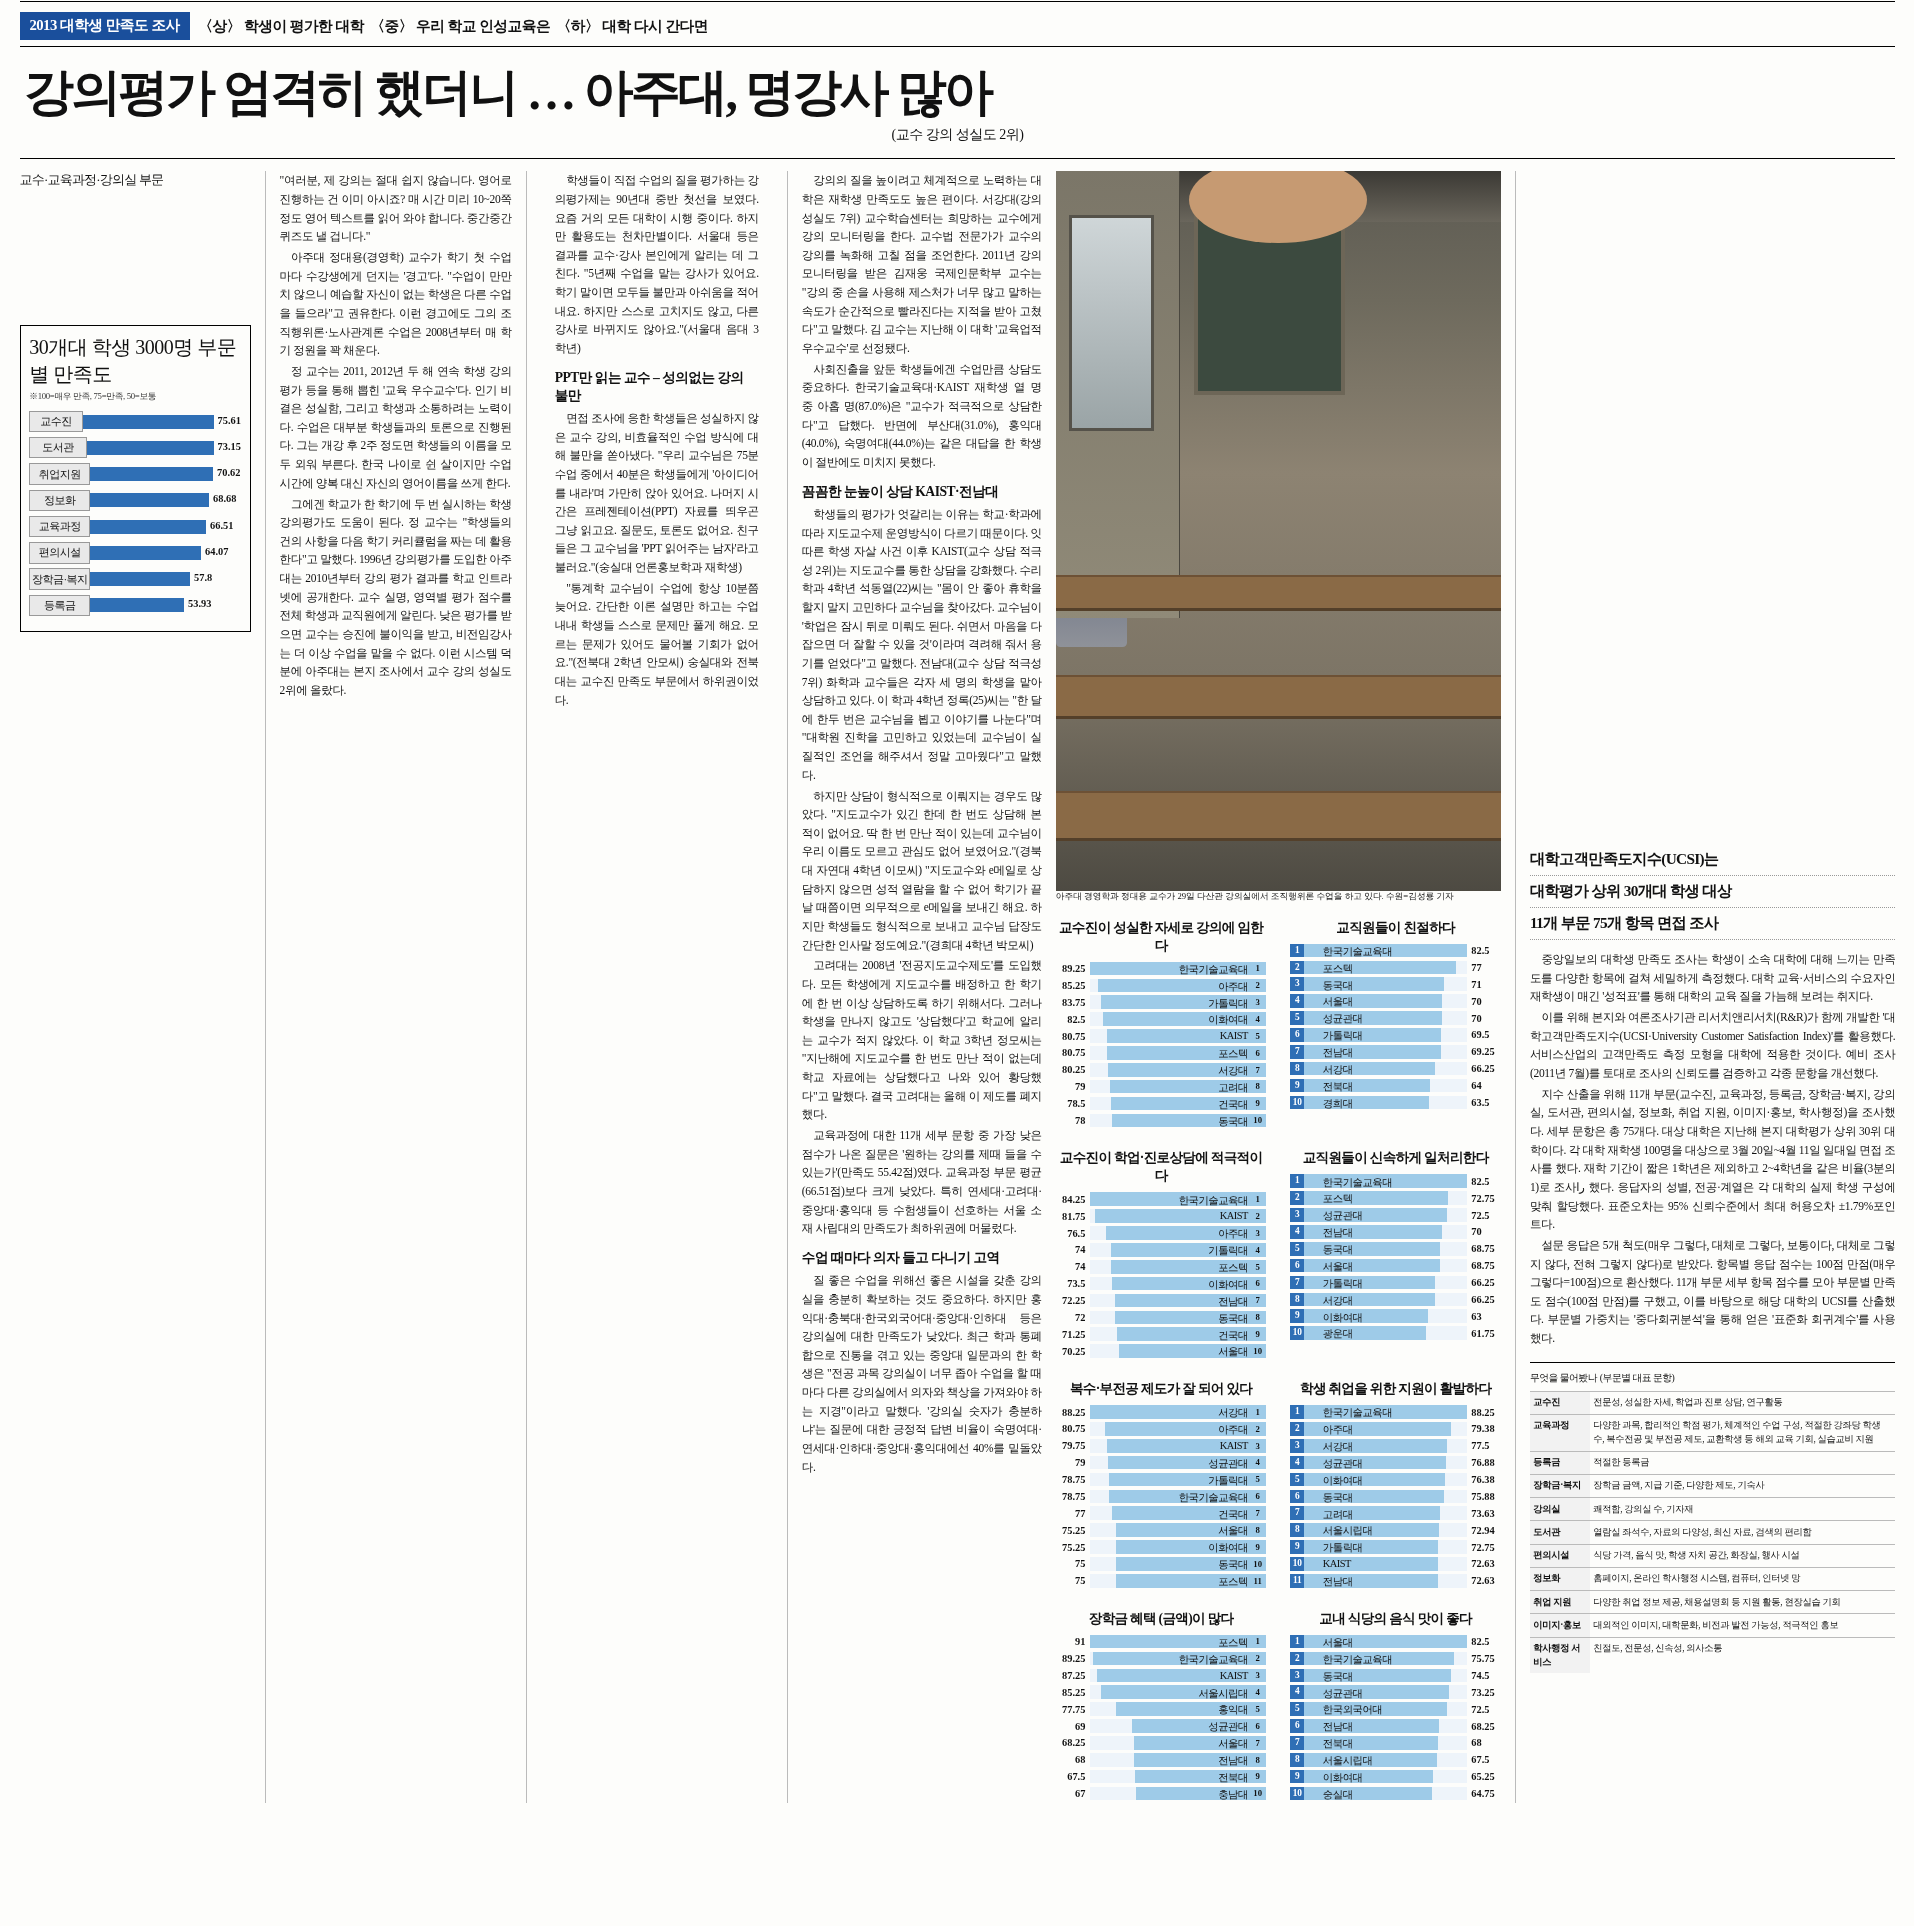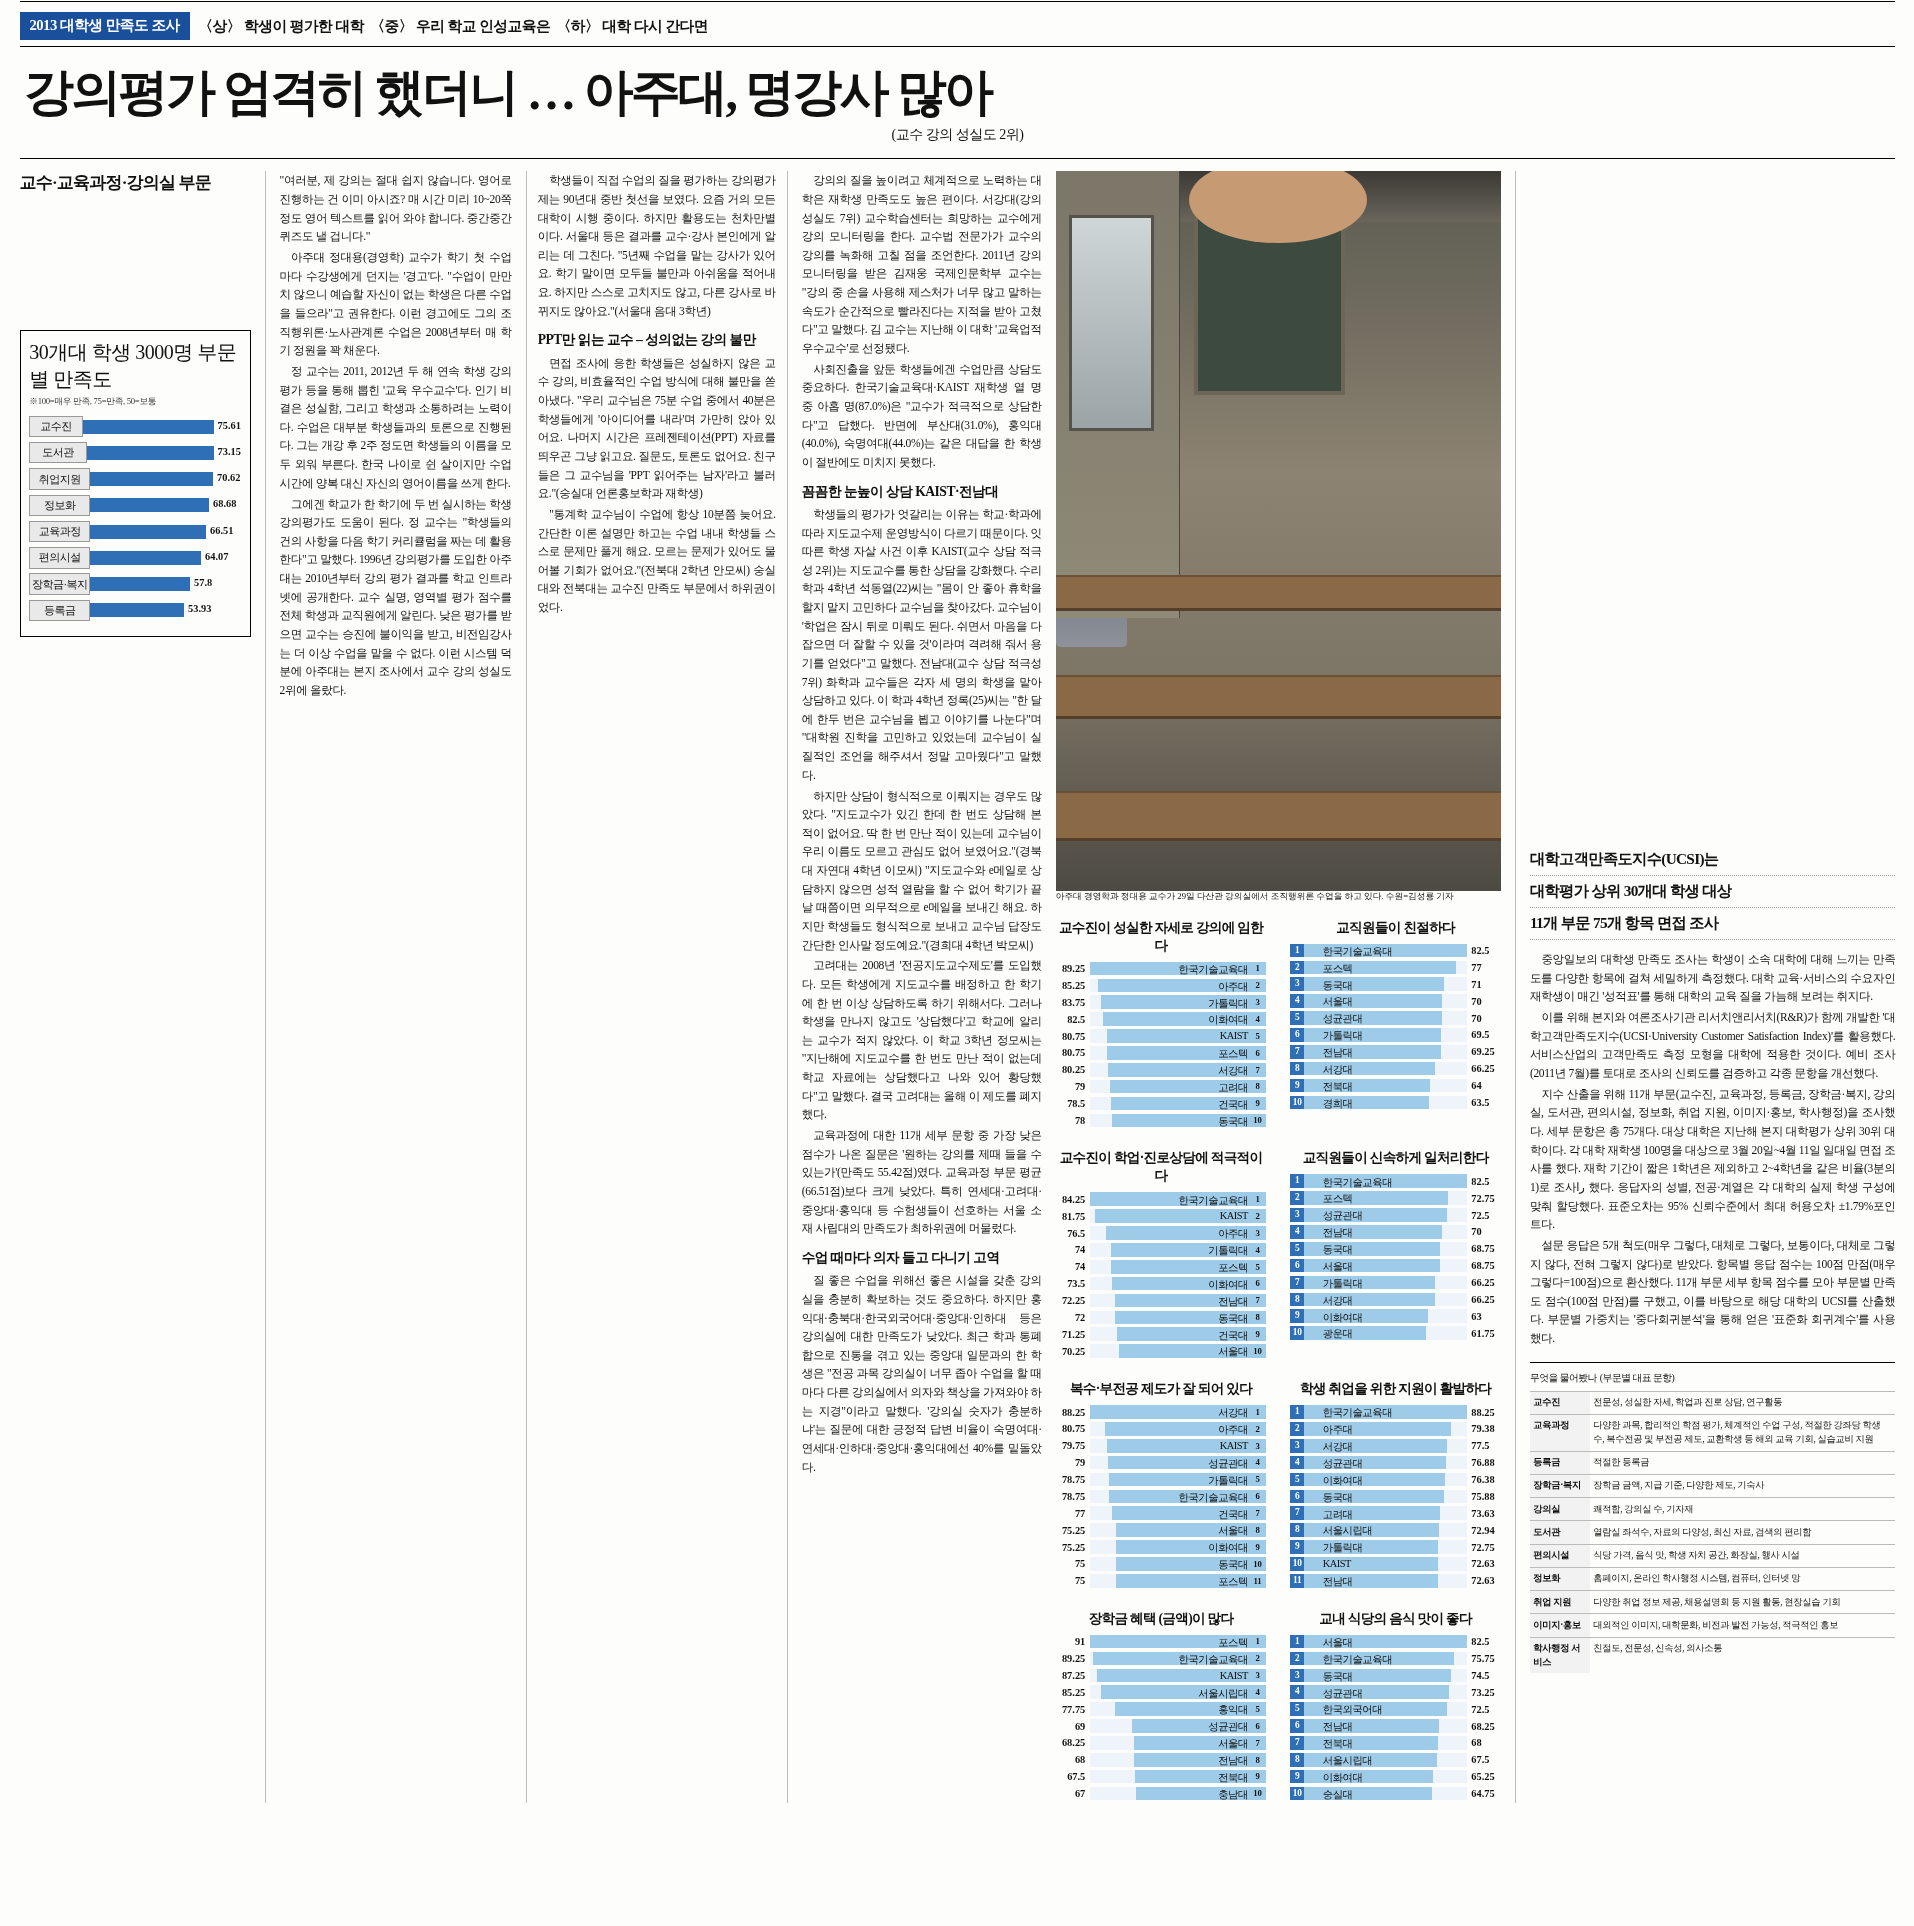--- a/index.html
+++ b/index.html
@@ -43,26 +43,26 @@
   .subhead { text-align:center; font-size:14px; margin:7.6px 0 0 0; letter-spacing:-0.5px; }
   .head-rule { border-bottom:1.1px solid #000; margin-top:14px; }
 
   
   .content { display:flex; gap:0; margin-top:12px; }
   .col { position:relative; }
   .col + .col { border-left:0.5px solid #bbb; }
 
   .col-a { width:245px; padding-right:14px; }
   .col-b { width:262px; padding:0 14px; }
-  .col-c { width:262px; padding:0 11px; }
+  .col-c { width:262px; padding:0 28px; }
   .col-d { width:731px; padding:0 14px; }
   .col-e { width:382px; padding-left:14px; }
 
   .section-title {
-    font-size:17px; font-weight:700; letter-spacing:-0.8px; margin-bottom:9.8px;
+    font-size:13px; font-weight:400; letter-spacing:-0.8px; margin-bottom:9.8px;
   }
   p.body {
     font-size:11.5px; line-height:1.62; text-align:justify; margin:0 0 2.2px 0;
     letter-spacing:-0.3px; text-indent:1em;
   }
   p.body.noindent { text-indent:0; }
   .sub-title { font-size:13.6px; font-weight:700; letter-spacing:-0.5px; margin:11px 0 4.4px 0; }
 
   
   .chartbox { border:1.1px solid #000; padding:7.6px 8.7px 9.8px 8.7px; margin-top:136px; }

